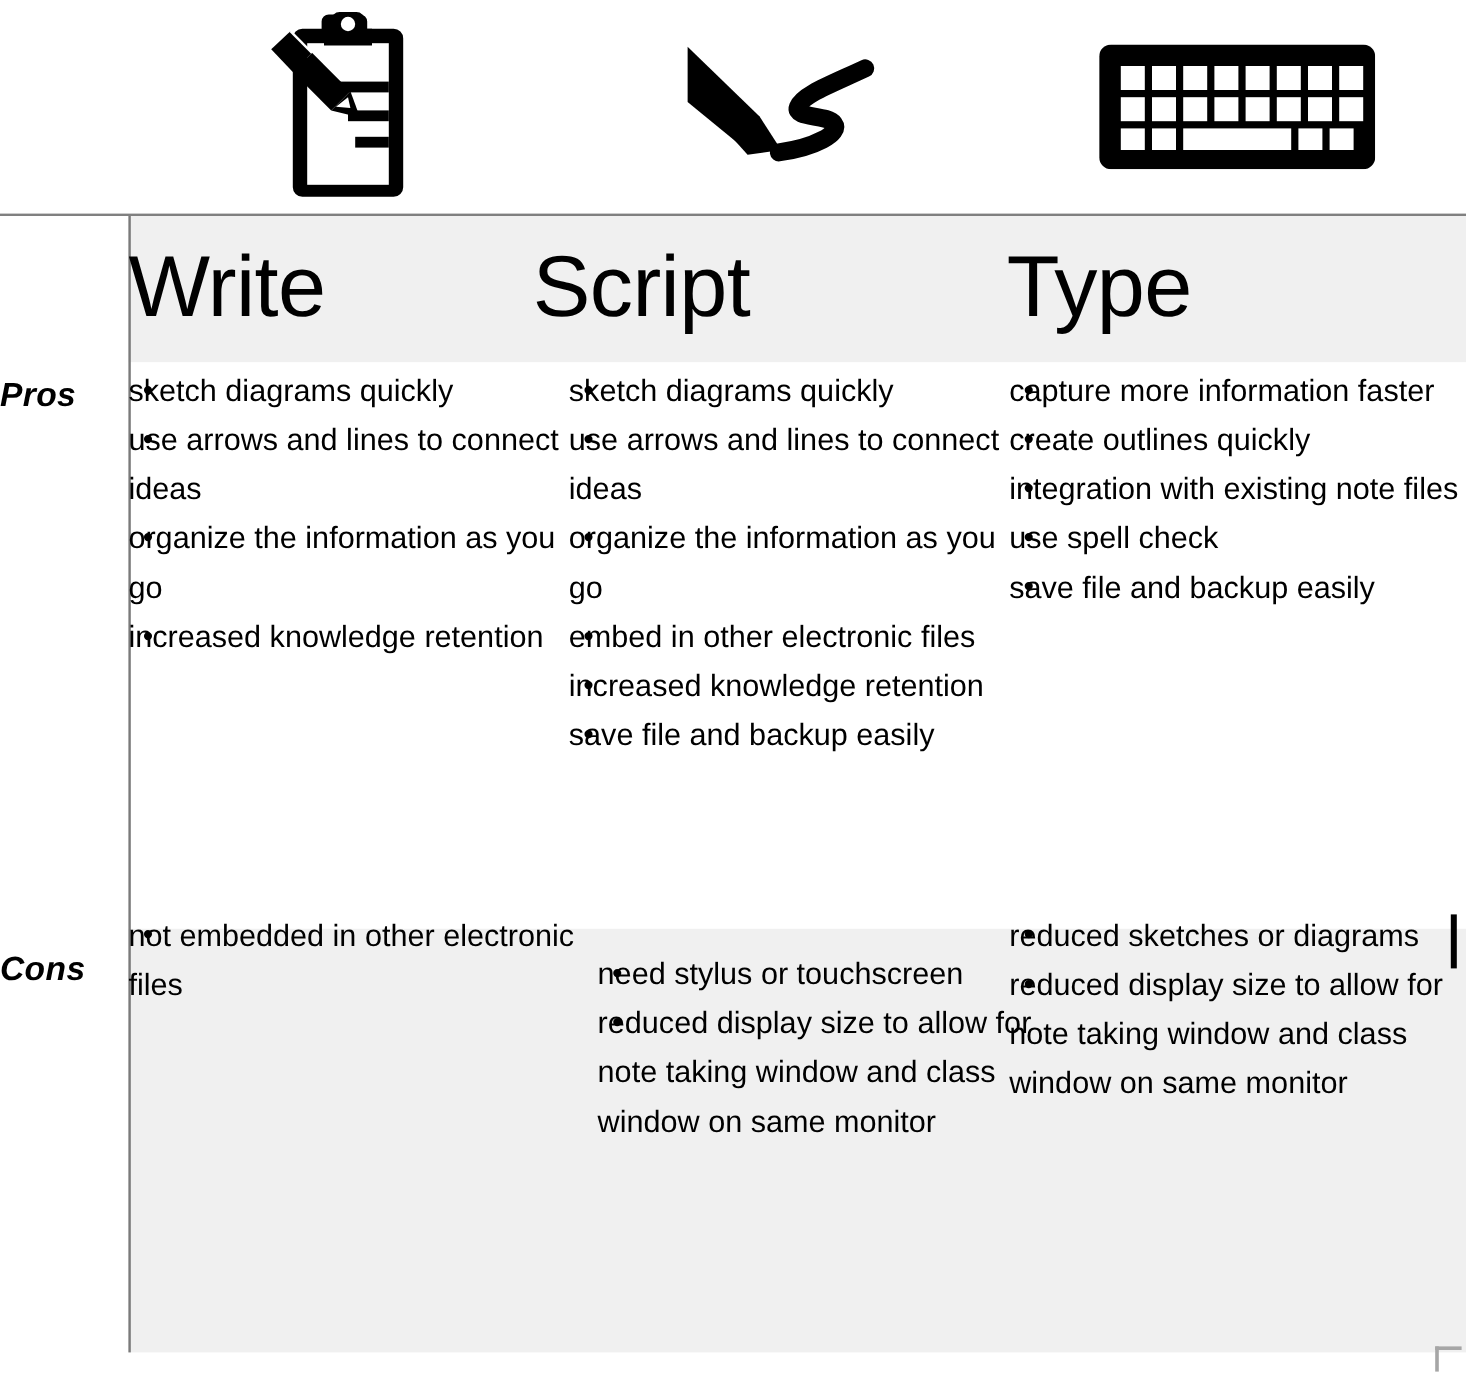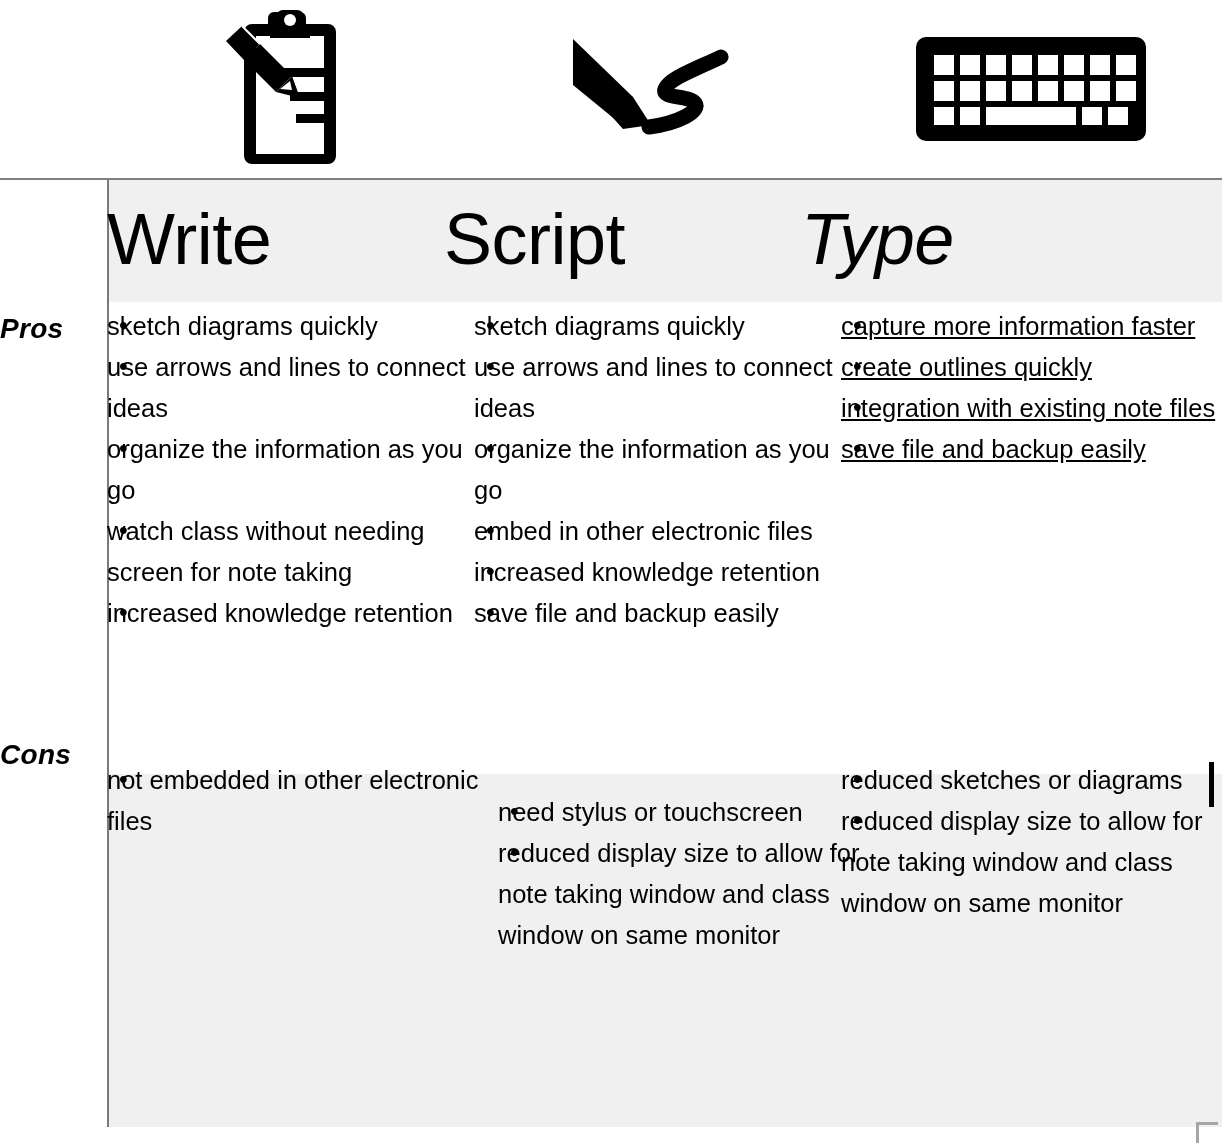--- a/index.html
+++ b/index.html
@@ -73,21 +73,21 @@
     height: 122px;
     text-align: left;
     font-size: 72px;
     font-weight: 400;
     line-height: 118px;
     letter-spacing: -0.5px;
     white-space: nowrap;
   }
   .hdr-cell.write  { left: 107px; width: 365px; }
   .hdr-cell.script { left: 444px; width: 367px; }
-  .hdr-cell.type   { left: 801px; width: 383px; font-style: italic; }
+  .hdr-cell.type   { left: 839px; width: 383px; }
 
   
   .pros-band {
     position: absolute;
     left: 107px;
     top: 122px;
     width: 1115px;
     height: 472px;
     background: #ffffff;
   }
@@ -107,21 +107,21 @@
     left: 0;
     width: 107px;
     text-align: left;
     padding-right: 10px;
     font-size: 28px;
     font-weight: bold;
     font-style: italic;
     letter-spacing: 0.3px;
   }
   .row-label.pros { top: 133px; }
-  .row-label.cons { top: 559px; }
+  .row-label.cons { top: 612px; }
 
   
   .cell {
     position: absolute;
   }
   .cell ul {
     list-style: none;
     margin: 0;
     padding: 0;
   }
@@ -136,21 +136,21 @@
     position: absolute;
     left: 12px;
     top: -1px;
     font-size: 25px;
     line-height: 41px;
   }
 
   
   .cell.p1 { left: 107px; top: 126px; width: 375px; }
   .cell.p2 { left: 474px; top: 126px; width: 375px; }
-  .cell.p3 { left: 841px; top: 126px; width: 381px; text-decoration: underline; }
+  .cell.p3 { left: 841px; top: 126px; width: 381px; }
   
   .cell.c1 { left: 107px; top: 580px; width: 375px; }
   .cell.c2 { left: 498px; top: 580px; width: 375px; margin-top: 32px; }
   .cell.c3 { left: 841px; top: 580px; width: 381px; }
 
   
   .caret {
     position: absolute;
     left: 1209px;
     top: 762px;
@@ -257,39 +257,39 @@
   <div class="hdr-cell type">Type</div>
 
   <div class="row-label pros">Pros</div>
   <div class="row-label cons">Cons</div>
 
   <div class="cell p1">
     <ul>
         <li>sketch diagrams quickly</li>
         <li>use arrows and lines to connect ideas</li>
         <li>organize the information as you go</li>
-        <li>watch class without needing screen for note taking</li>
         <li>increased knowledge retention</li>
       </ul>
   </div>
   <div class="cell p2">
     <ul>
         <li>sketch diagrams quickly</li>
         <li>use arrows and lines to connect ideas</li>
         <li>organize the information as you go</li>
         <li>embed in other electronic files</li>
         <li>increased knowledge retention</li>
         <li>save file and backup easily</li>
       </ul>
   </div>
   <div class="cell p3">
     <ul>
         <li>capture more information faster</li>
         <li>create outlines quickly</li>
         <li>integration with existing note files</li>
+        <li>use spell check</li>
         <li>save file and backup easily</li>
       </ul>
   </div>
 
   <div class="cell c1">
     <ul>
         <li>not embedded in other electronic files</li>
       </ul>
   </div>
   <div class="cell c2">

